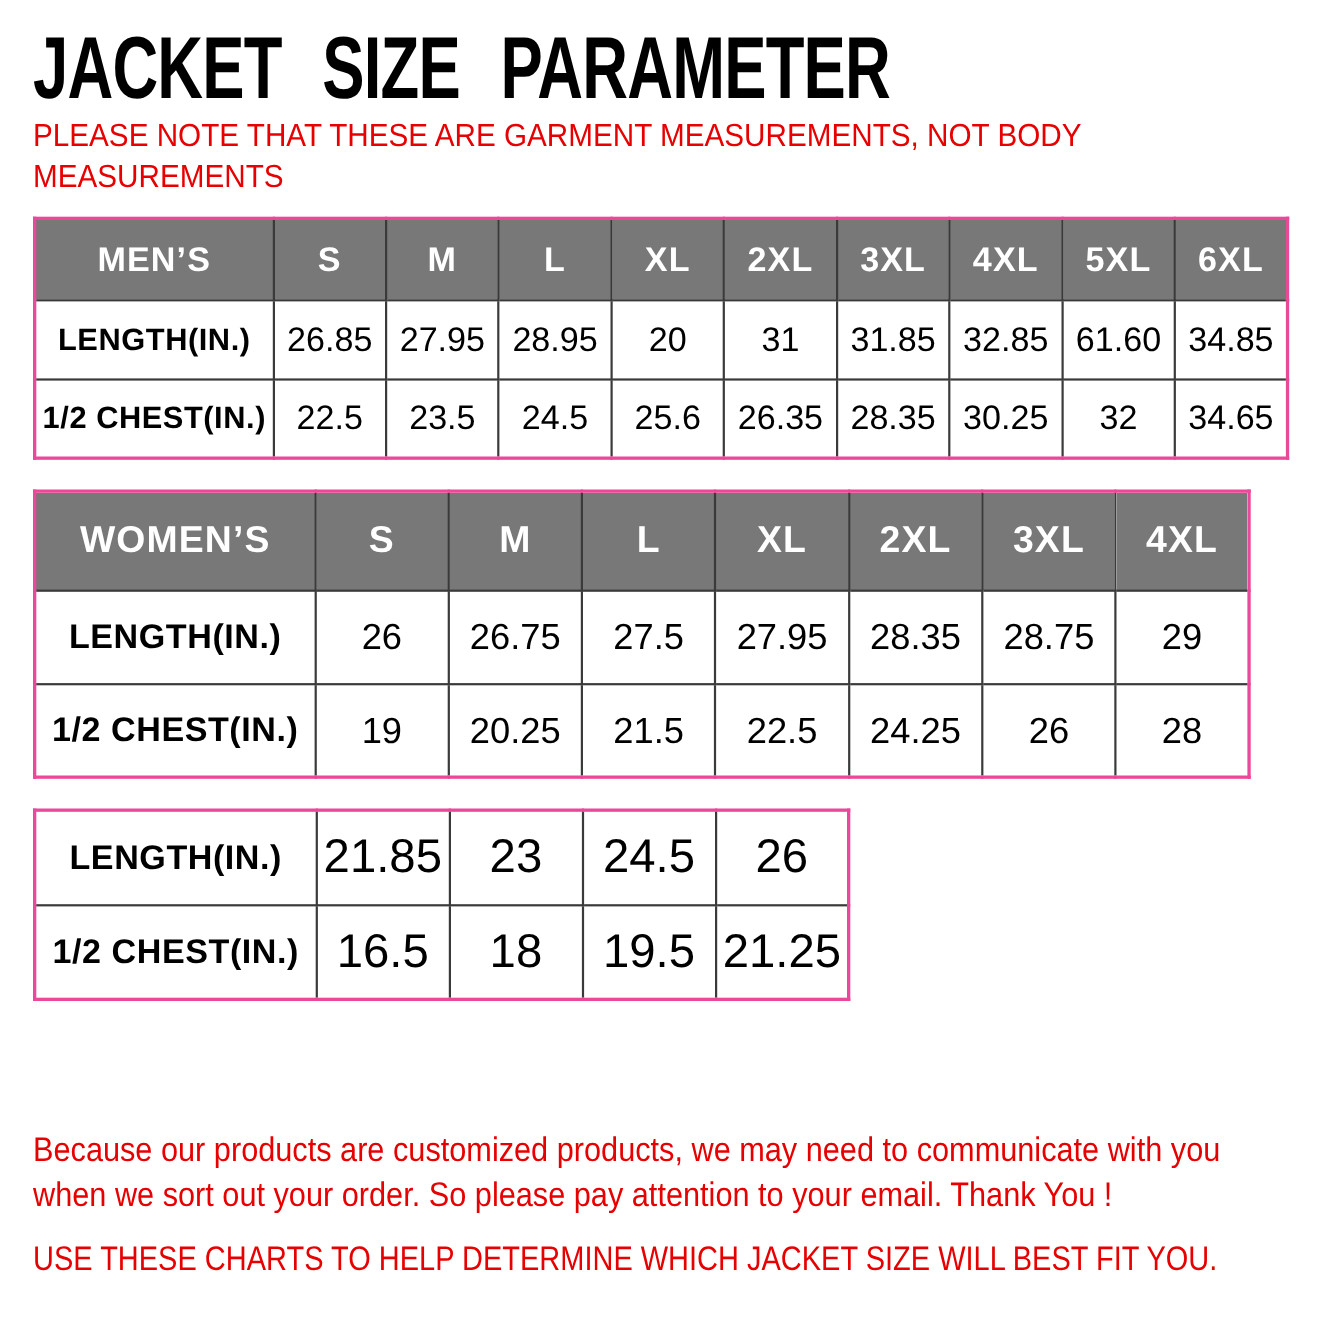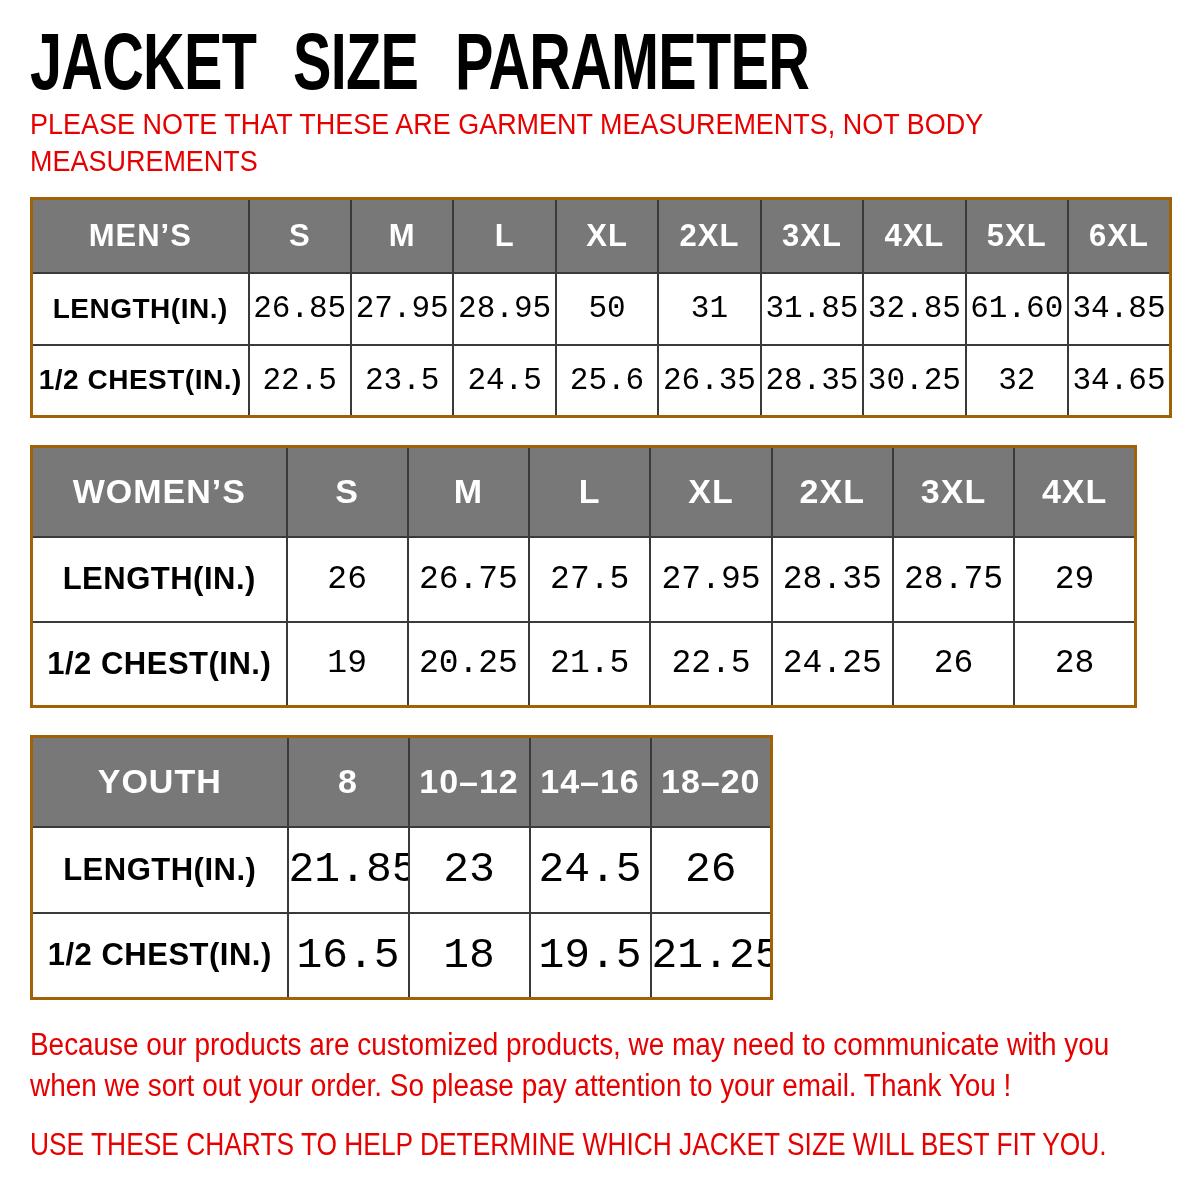--- a/index.html
+++ b/index.html
@@ -13,31 +13,31 @@
     transform:scaleX(0.72); transform-origin:0 0;
   }
   .subtitle {
     position:absolute; left:30px; top:106px;
     color:#e60000; font-size:29px; line-height:37px; white-space:nowrap;
     transform:scaleX(0.93); transform-origin:0 0;
   }
 
   table.size-table {
     position:absolute; border-collapse:collapse; table-layout:fixed;
-    border:3px solid #a16207; background:#fff;
+    border:3px solid #ec4899; background:#fff;
   }
   table.size-table th, table.size-table td {
     border:2px solid #3a3a3a; text-align:center; vertical-align:middle;
     padding:0; overflow:hidden;
   }
   table.size-table th {
     background:#787878; color:#fff; font-weight:bold; letter-spacing:1px;
   }
   td.label { font-weight:bold; letter-spacing:0.5px;margin-top:32px; }
-  td.num { font-family:Liberation Mono, monospace; }
+  td.num { font-family:Liberation Sans, sans-serif; }
 
   .t-mens { left:30px; top:197px; width:1142px; }
   .t-mens col.c-label { width:217px; }
   .t-mens tr.head { height:74px; }
   .t-mens tr.data { height:72px; }
   .t-mens th { font-size:31px; }
   .t-mens td.label { font-size:28px; }
   .t-mens td.num { font-size:31px; }
 
   .t-womens { left:30px; top:445px; width:1107px;padding-left:26px; }
@@ -103,21 +103,21 @@
         <th>3XL</th>
         <th>4XL</th>
         <th>5XL</th>
         <th>6XL</th>
       </tr>
       <tr class="data">
         <td class="label">LENGTH(IN.)</td>
         <td class="num">26.85</td>
         <td class="num">27.95</td>
         <td class="num">28.95</td>
-        <td class="num">50</td>
+        <td class="num">20</td>
         <td class="num">31</td>
         <td class="num">31.85</td>
         <td class="num">32.85</td>
         <td class="num">61.60</td>
         <td class="num">34.85</td>
       </tr>
       <tr class="data">
         <td class="label">1/2 CHEST(IN.)</td>
         <td class="num">22.5</td>
         <td class="num">23.5</td>
@@ -179,27 +179,20 @@
 
   <table class="size-table t-youth">
     <colgroup>
         <col class="c-label">
         <col>
         <col>
         <col>
         <col>
       </colgroup>
     <tbody>
-      <tr class="head">
-        <th>YOUTH</th>
-        <th>8</th>
-        <th>10–12</th>
-        <th>14–16</th>
-        <th>18–20</th>
-      </tr>
       <tr class="data">
         <td class="label">LENGTH(IN.)</td>
         <td class="num">21.85</td>
         <td class="num">23</td>
         <td class="num">24.5</td>
         <td class="num">26</td>
       </tr>
       <tr class="data">
         <td class="label">1/2 CHEST(IN.)</td>
         <td class="num">16.5</td>

